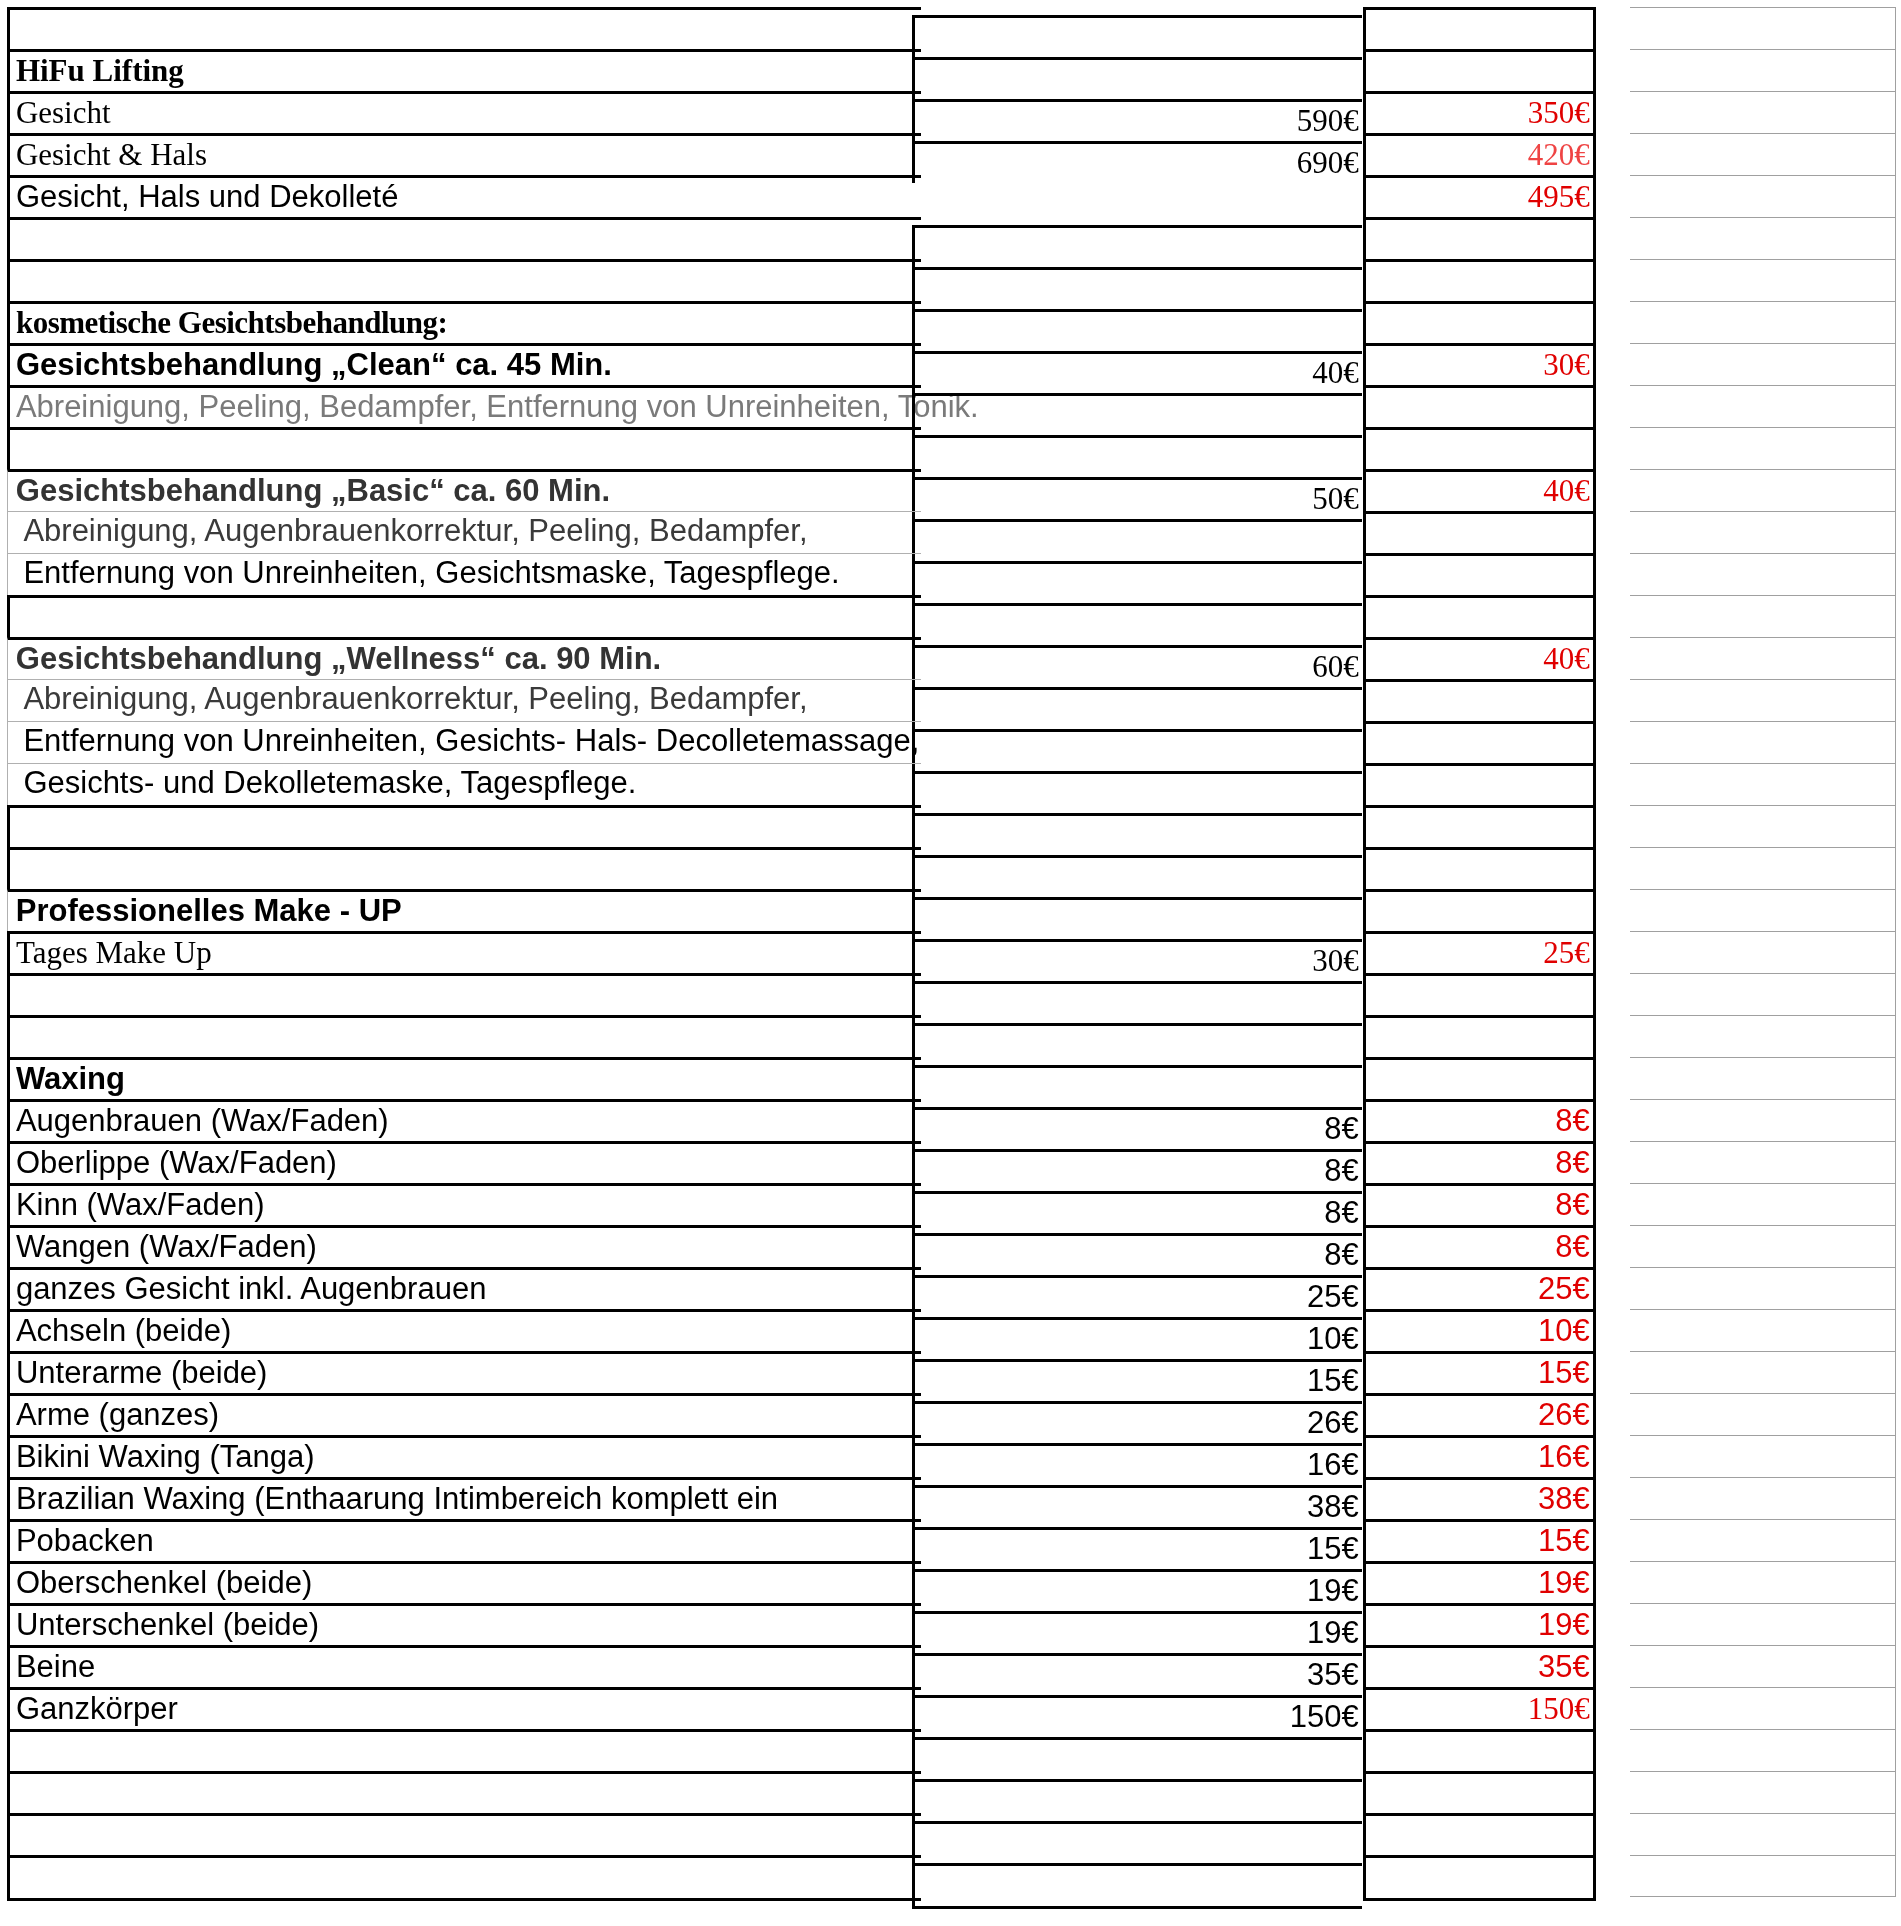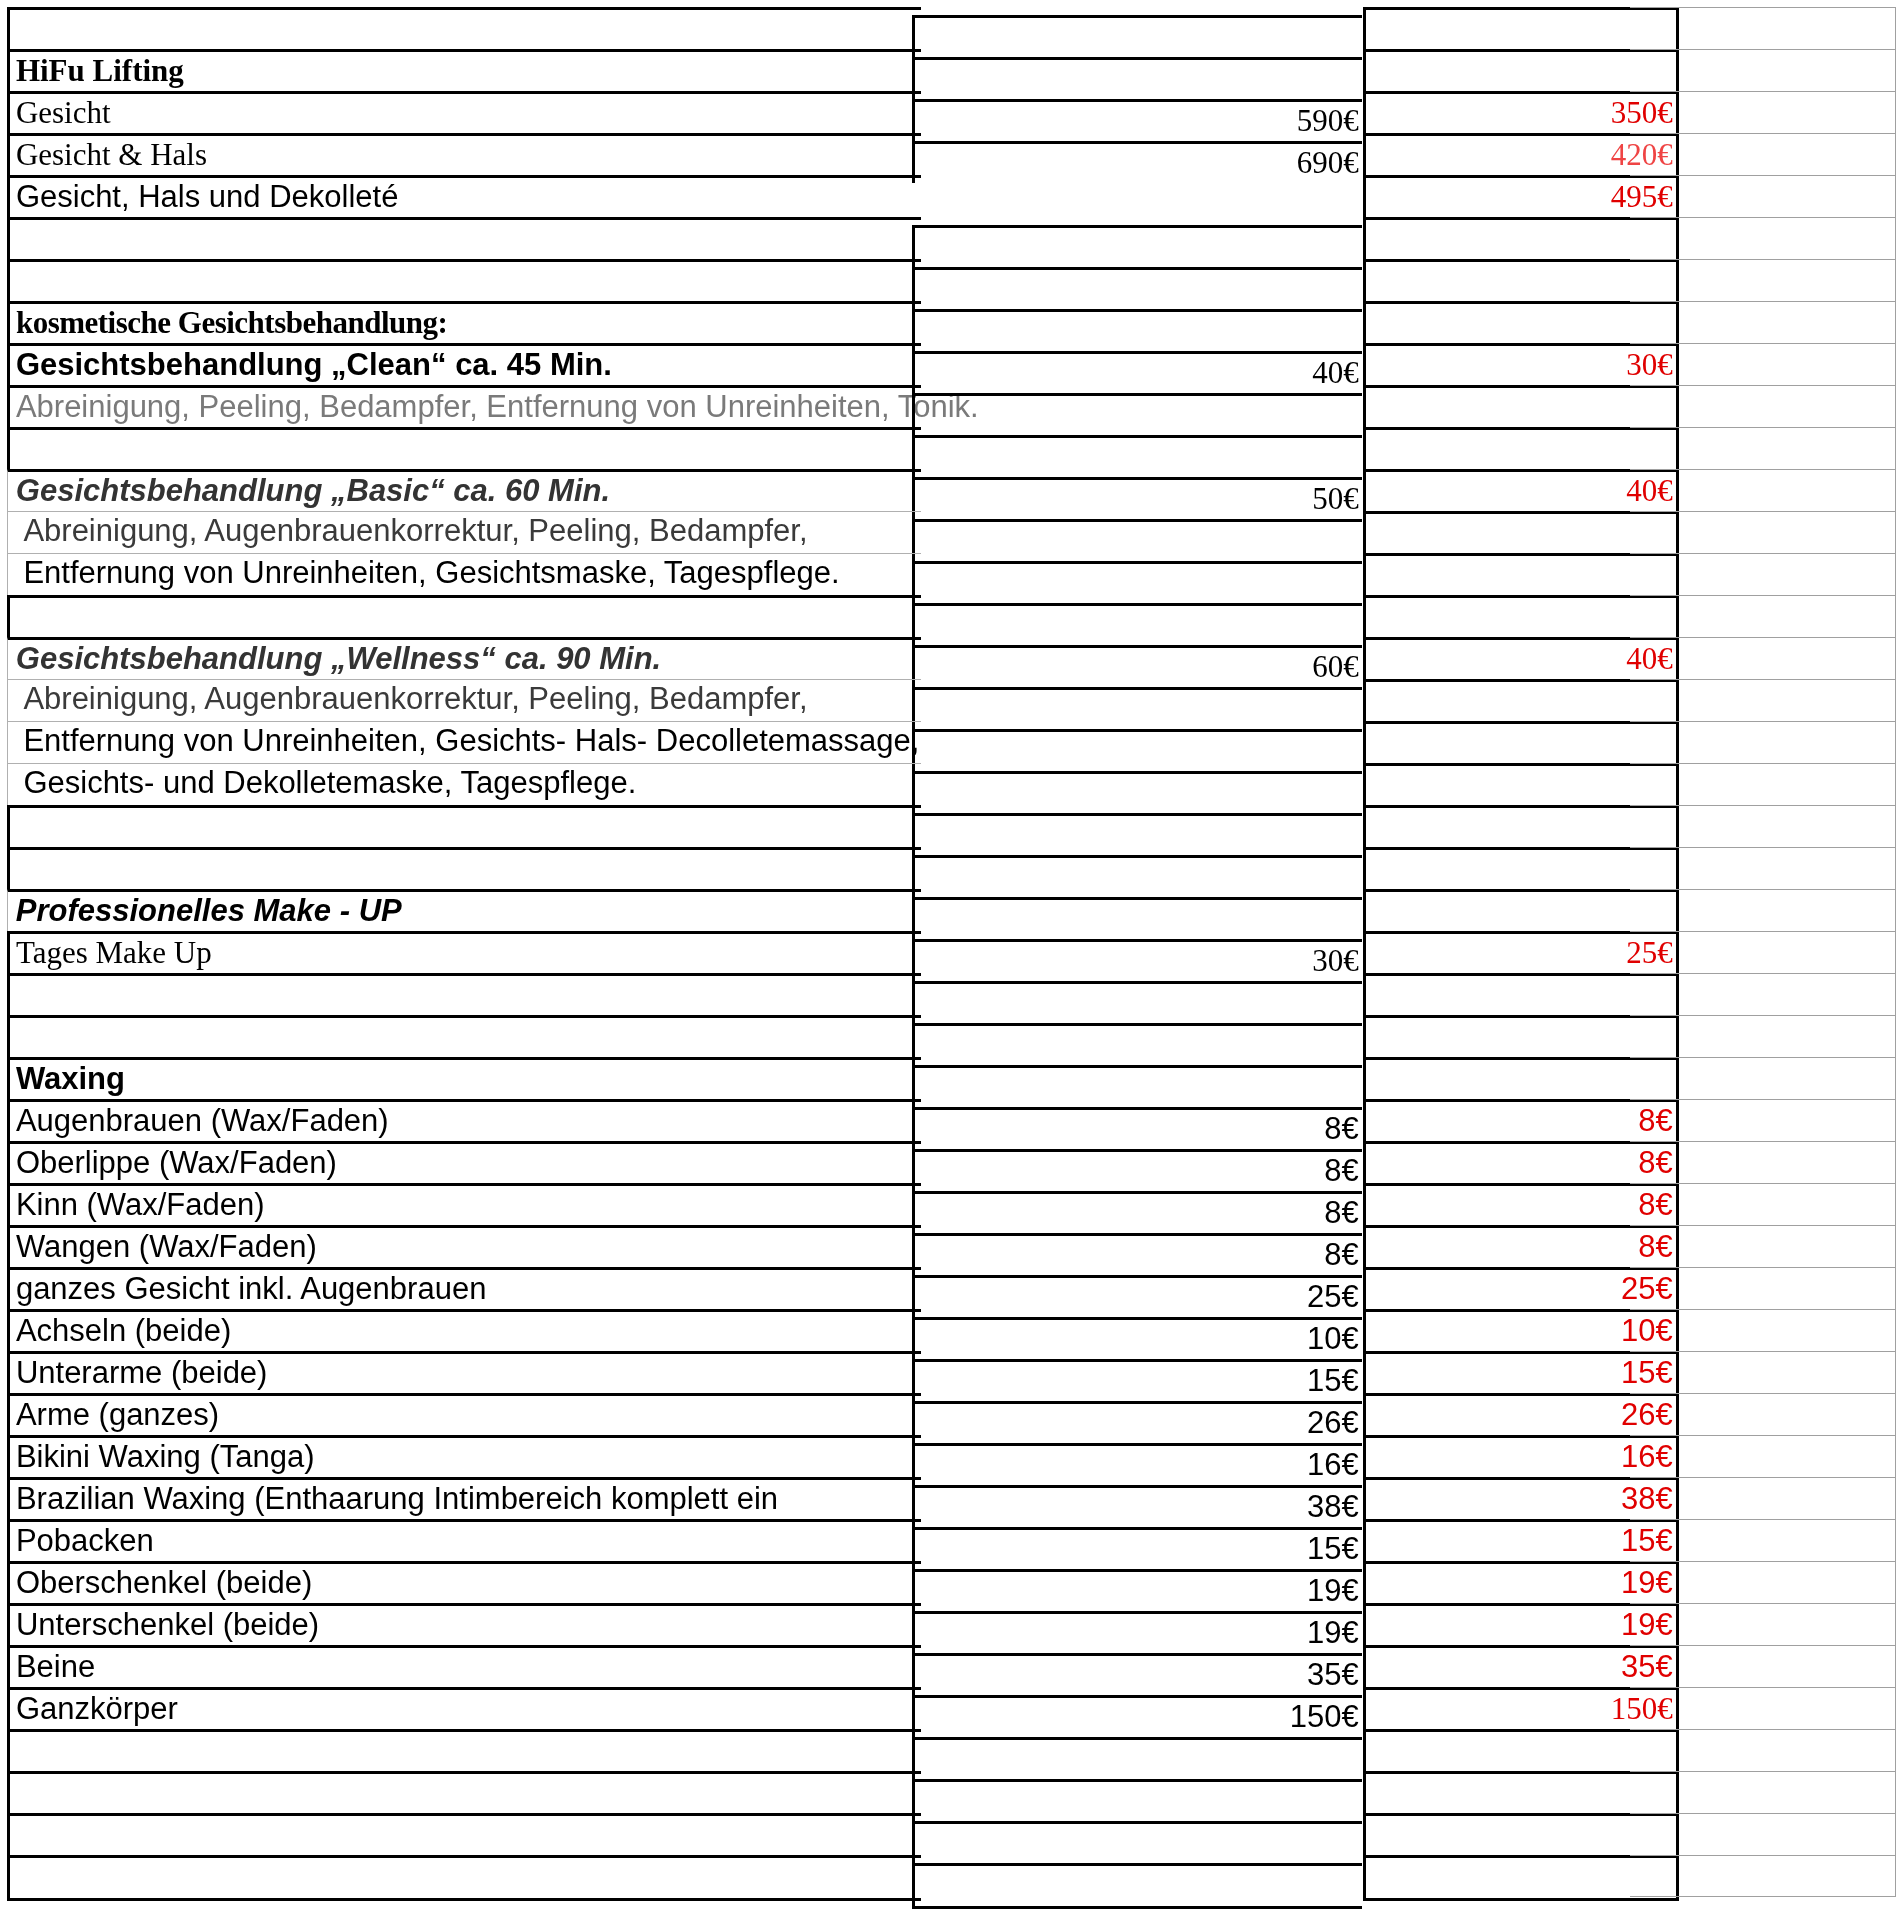--- a/index.html
+++ b/index.html
@@ -2,27 +2,27 @@
 <html style="font-size:14.8px"><head>
 <meta charset="utf-8">
 <style>
   html, body { margin: 0; padding: 0; background: #ffffff; }
   body { width: 1901px; height: 1926px; position: relative; overflow: hidden; }
   .sheet { position: absolute; left: 7.4px; top: 7.4px; width: 1888px; }
   .row { position: relative; height: 42px; box-sizing: border-box; }
   .cell { position: absolute; top: 0; height: 42px; box-sizing: border-box; overflow: visible; white-space: nowrap; }
   .c1 { left: 0; width: 914px; border-left: 3.7px solid #000; border-top: 3.7px solid #000; padding-left: 5.5px; }
   .c2 { left: 905px; width: 450px; border-left: 3.7px solid #000; border-top: 3.7px solid #000; text-align: right; padding-right: 3.7px; margin-top: 8px; }
-  .c3 { left: 1356px; width: 316px; border-left: 3.7px solid #000; border-right: 3.7px solid #000; border-top: 3.7px solid #000; text-align: right; padding-right: 3.7px; }
+  .c3 { left: 1356px; width: 233px; border-left: 3.7px solid #000; border-right: 3.7px solid #000; border-top: 3.7px solid #000; text-align: right; padding-right: 3.7px; }
   .c4 { left: 1623px; width: 266px; border-top: 1.8px solid #a0a0a0; border-right: 1.8px solid #a0a0a0; }
   .row.last .c1, .row.last .c2, .row.last .c3 { border-bottom: 3.7px solid #000; height: 46px; }
   .row.last .c4 { border-bottom: 1.8px solid #a0a0a0; }
   
   .row.soft .c1 { border-left: 1.8px solid #b0b0b0; border-top: 1.8px solid #b0b0b0; padding-left: 15px; }
-  .row.softleft .c1 { border-left: 1.8px solid #b0b0b0; padding-left: 7.4px; font-style: italic; }
+  .row.softleft .c1 { border-left: 1.8px solid #b0b0b0; padding-left: 7.4px; }
   
   .txt { display: block; line-height: 37px; font-size: 31px; color: #000; }
   .serif { font-family: "Liberation Serif", "DejaVu Serif", serif; }
   .sans { font-family: "Liberation Sans", "DejaVu Sans", sans-serif; }
   .bold { font-weight: bold; }
   .gray { color: #7a7a7a; }
   .darkgray { color: #333333; }
   .midgray { color: #3a3a3a; }
   .red { color: #e00000; }
   .narrow { letter-spacing: -0.5px; }

